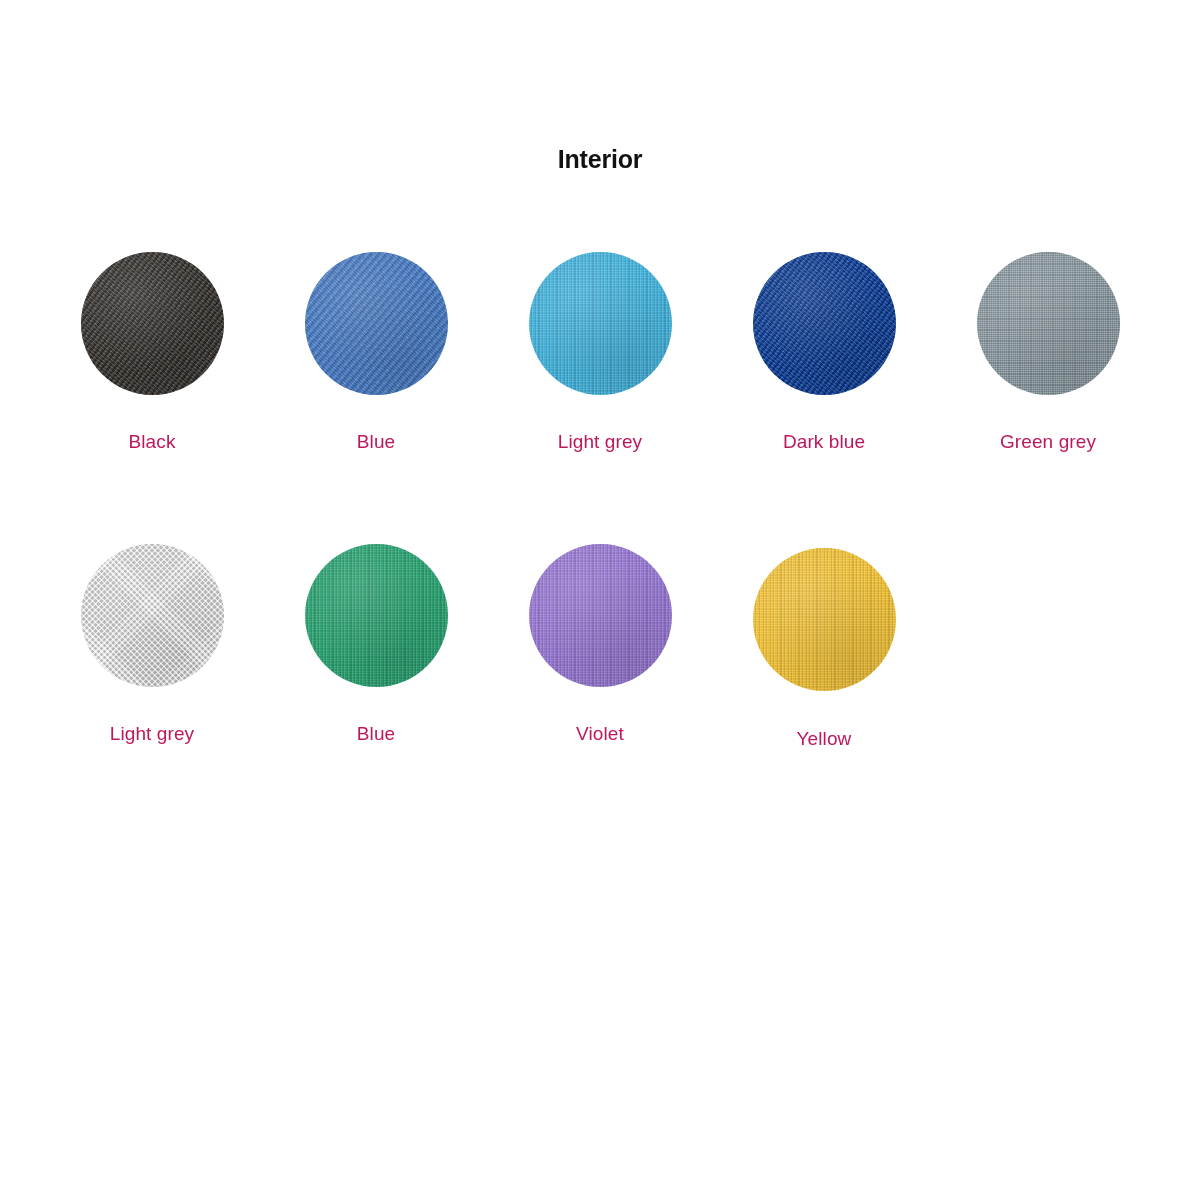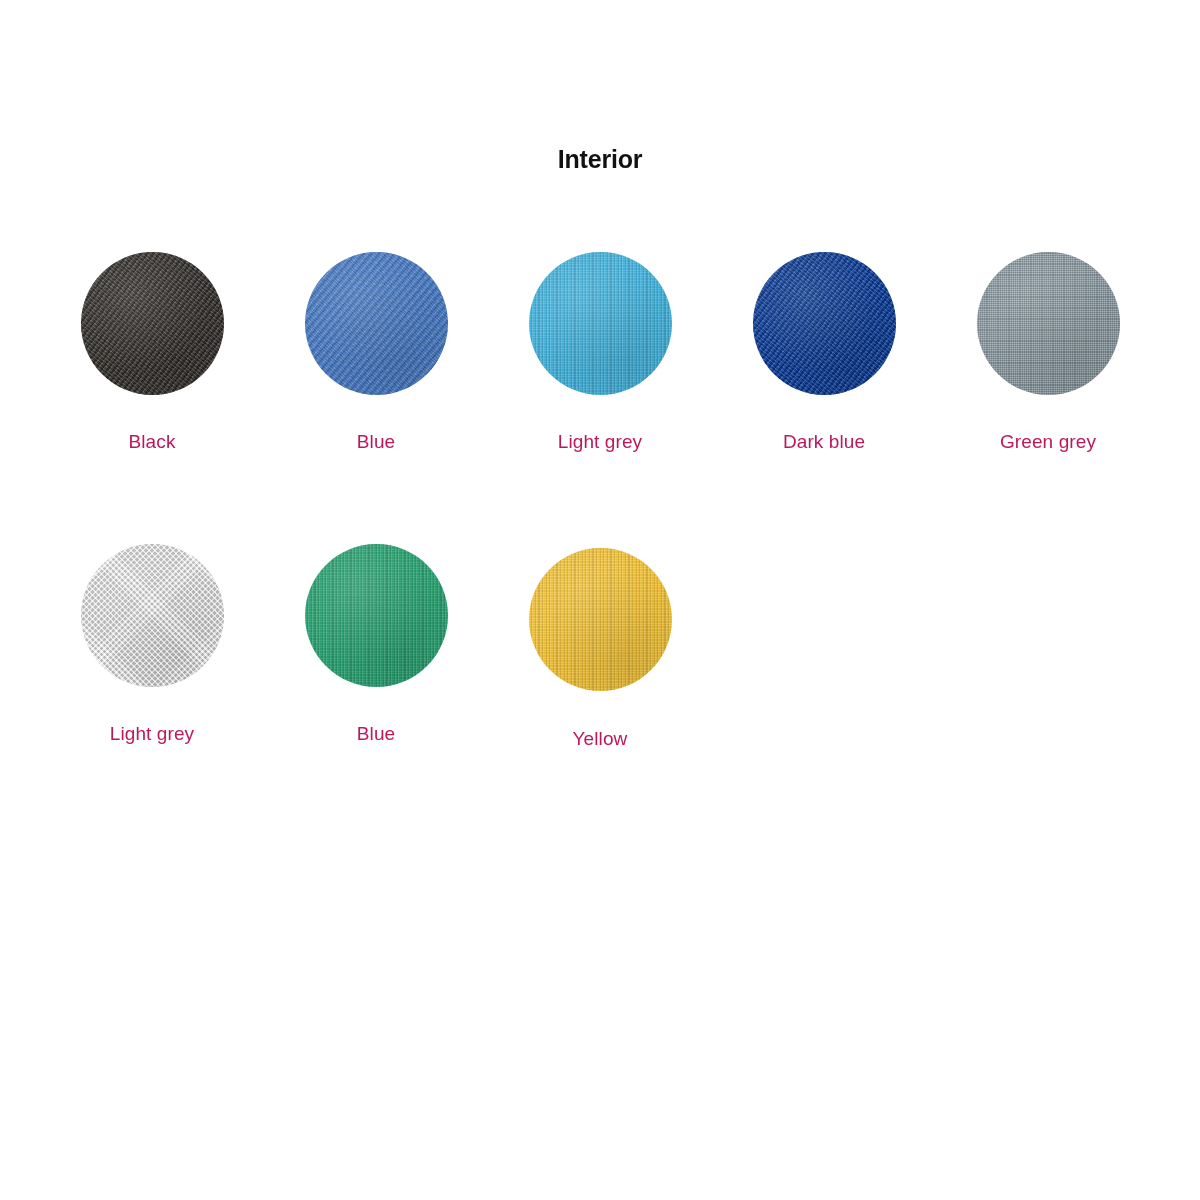--- a/index.html
+++ b/index.html
@@ -265,20 +265,26 @@
           <div class="disc-shade"></div>
         </div>
         <div class="swatch-label">Light grey</div>
       </div>
       <div class="swatch-cell">
         <div class="swatch-disc tex-vertical" style="background-color: rgb(43, 165, 115);">
           <div class="disc-shade"></div>
         </div>
         <div class="swatch-label">Blue</div>
       </div>
+      <div class="swatch-cell">
+        <div class="swatch-disc tex-vertical" style="background-color: rgb(154, 122, 214);">
+          <div class="disc-shade"></div>
+        </div>
+        <div class="swatch-label">Violet</div>
+      </div>
       <div class="swatch-cell cell-offset-low">
         <div class="swatch-disc tex-vertical" style="background-color: rgb(245, 197, 58);">
           <div class="disc-shade"></div>
         </div>
         <div class="swatch-label">Yellow</div>
       </div>
     </div>
 
 </div>
 

